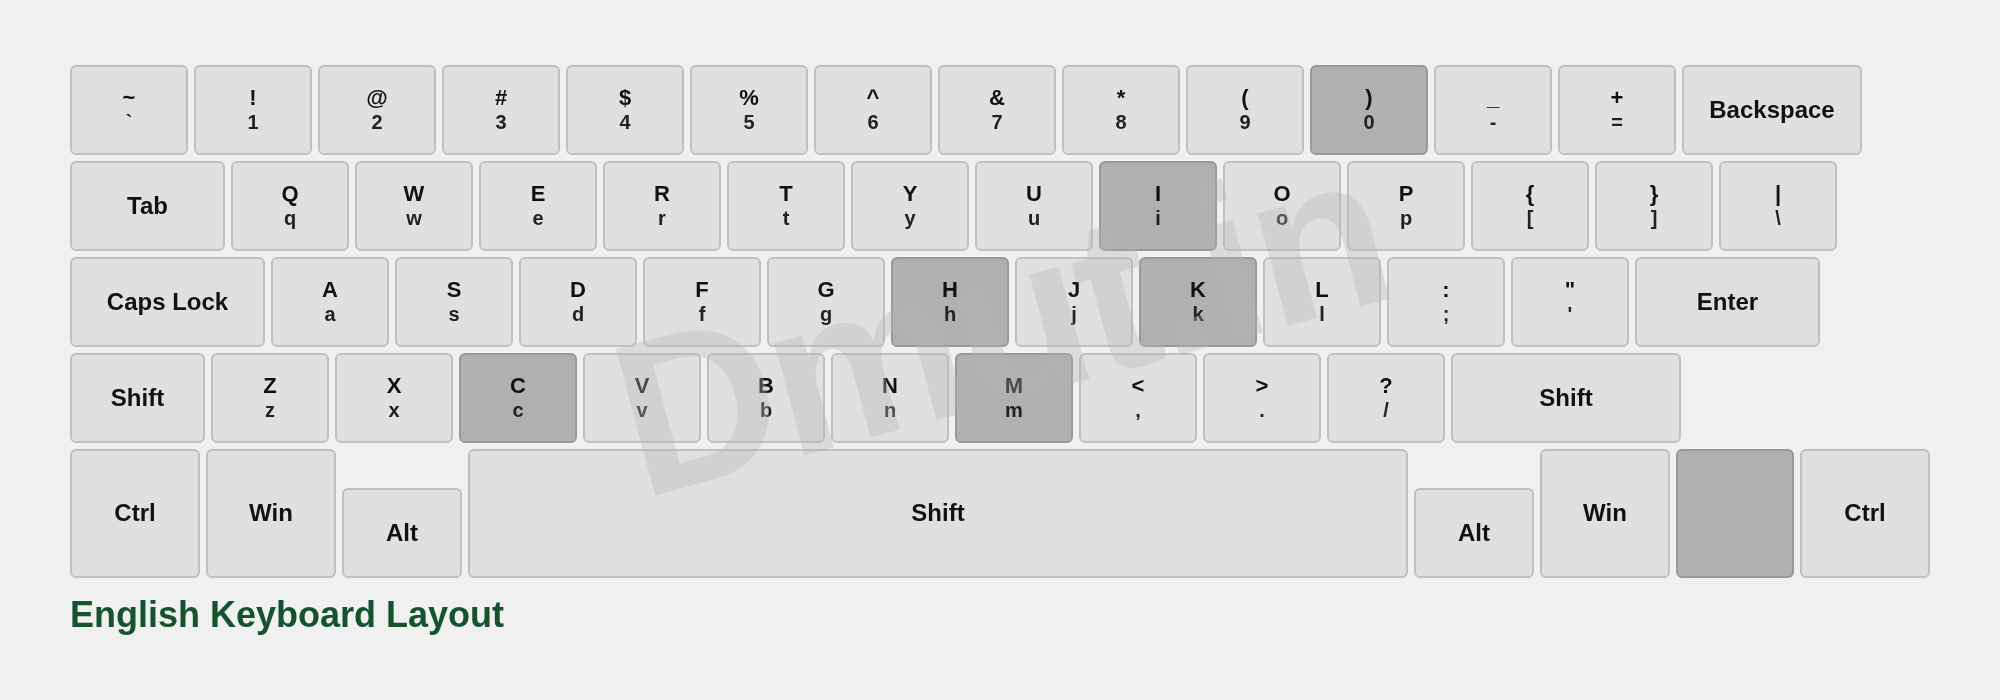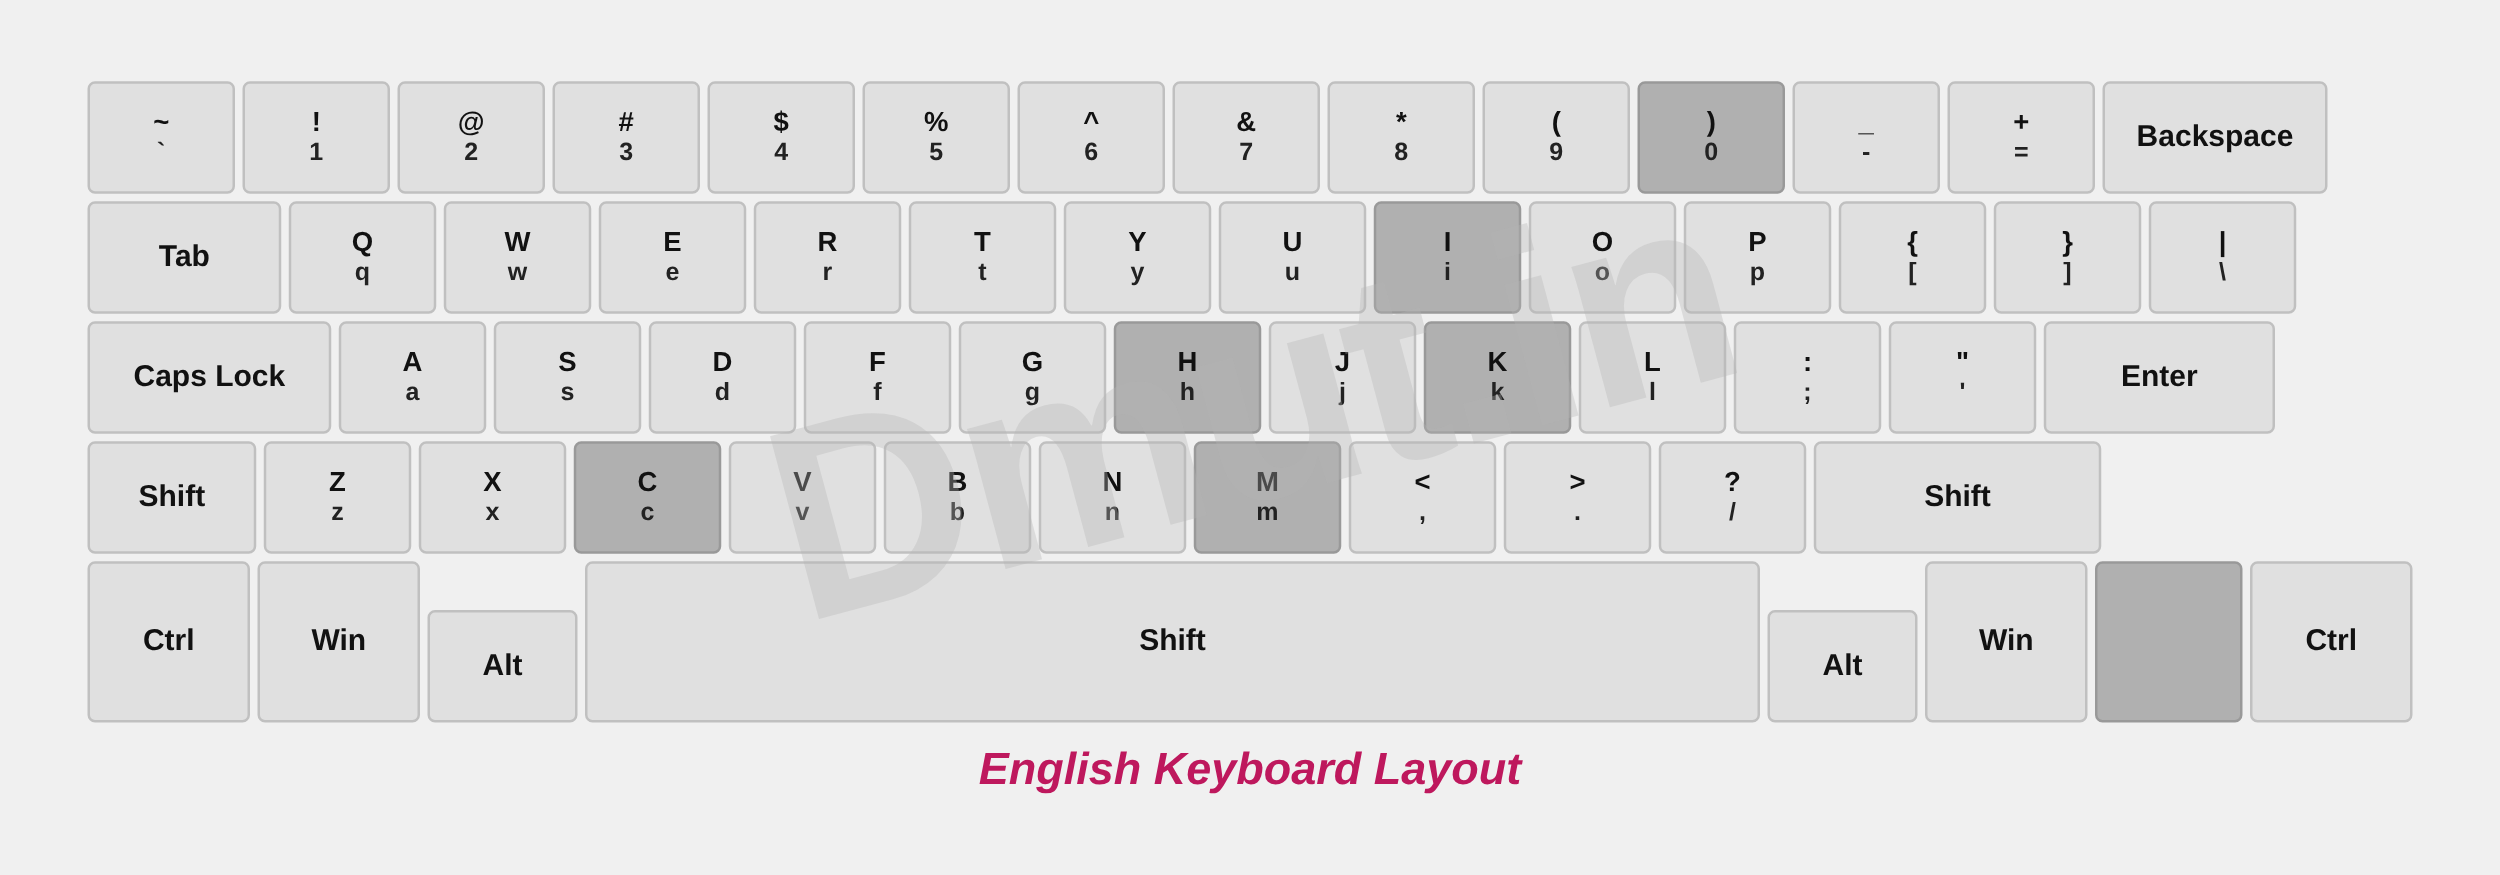--- a/index.html
+++ b/index.html
@@ -85,26 +85,25 @@
     .key.wide-shift-l { flex: 0 0 135px; min-width: 135px; }
     .key.wide-shift-r { flex: 0 0 230px; min-width: 230px; }
     .key.wide-ctrl { flex: 0 0 130px; min-width: 130px; }
     .key.wide-win { flex: 0 0 130px; min-width: 130px; }
     .key.wide-alt { flex: 0 0 120px; min-width: 120px; margin-top: 39px; }
     .key.wide-space { flex: 1; min-width: 400px; }
     .key.std { flex: 0 0 118px; min-width: 118px; }
     .key.dark { background: #b0b0b0; border-color: #999; }
 
     .title {
-      text-align: center;
+      text-align: left;
       font-size: 36px;
       font-weight: 900;
-      color: #be185d;
+      color: #14532d;
       margin-top: 16px;
-      font-style: italic;
     }
   </style>
 </head>
 <body>
 
 <div class="keyboard-container">
   <div class="watermark">Dmut.in</div>
   <div id="keyboard">
       <div class="keyboard-row">
         <div class="key std">

